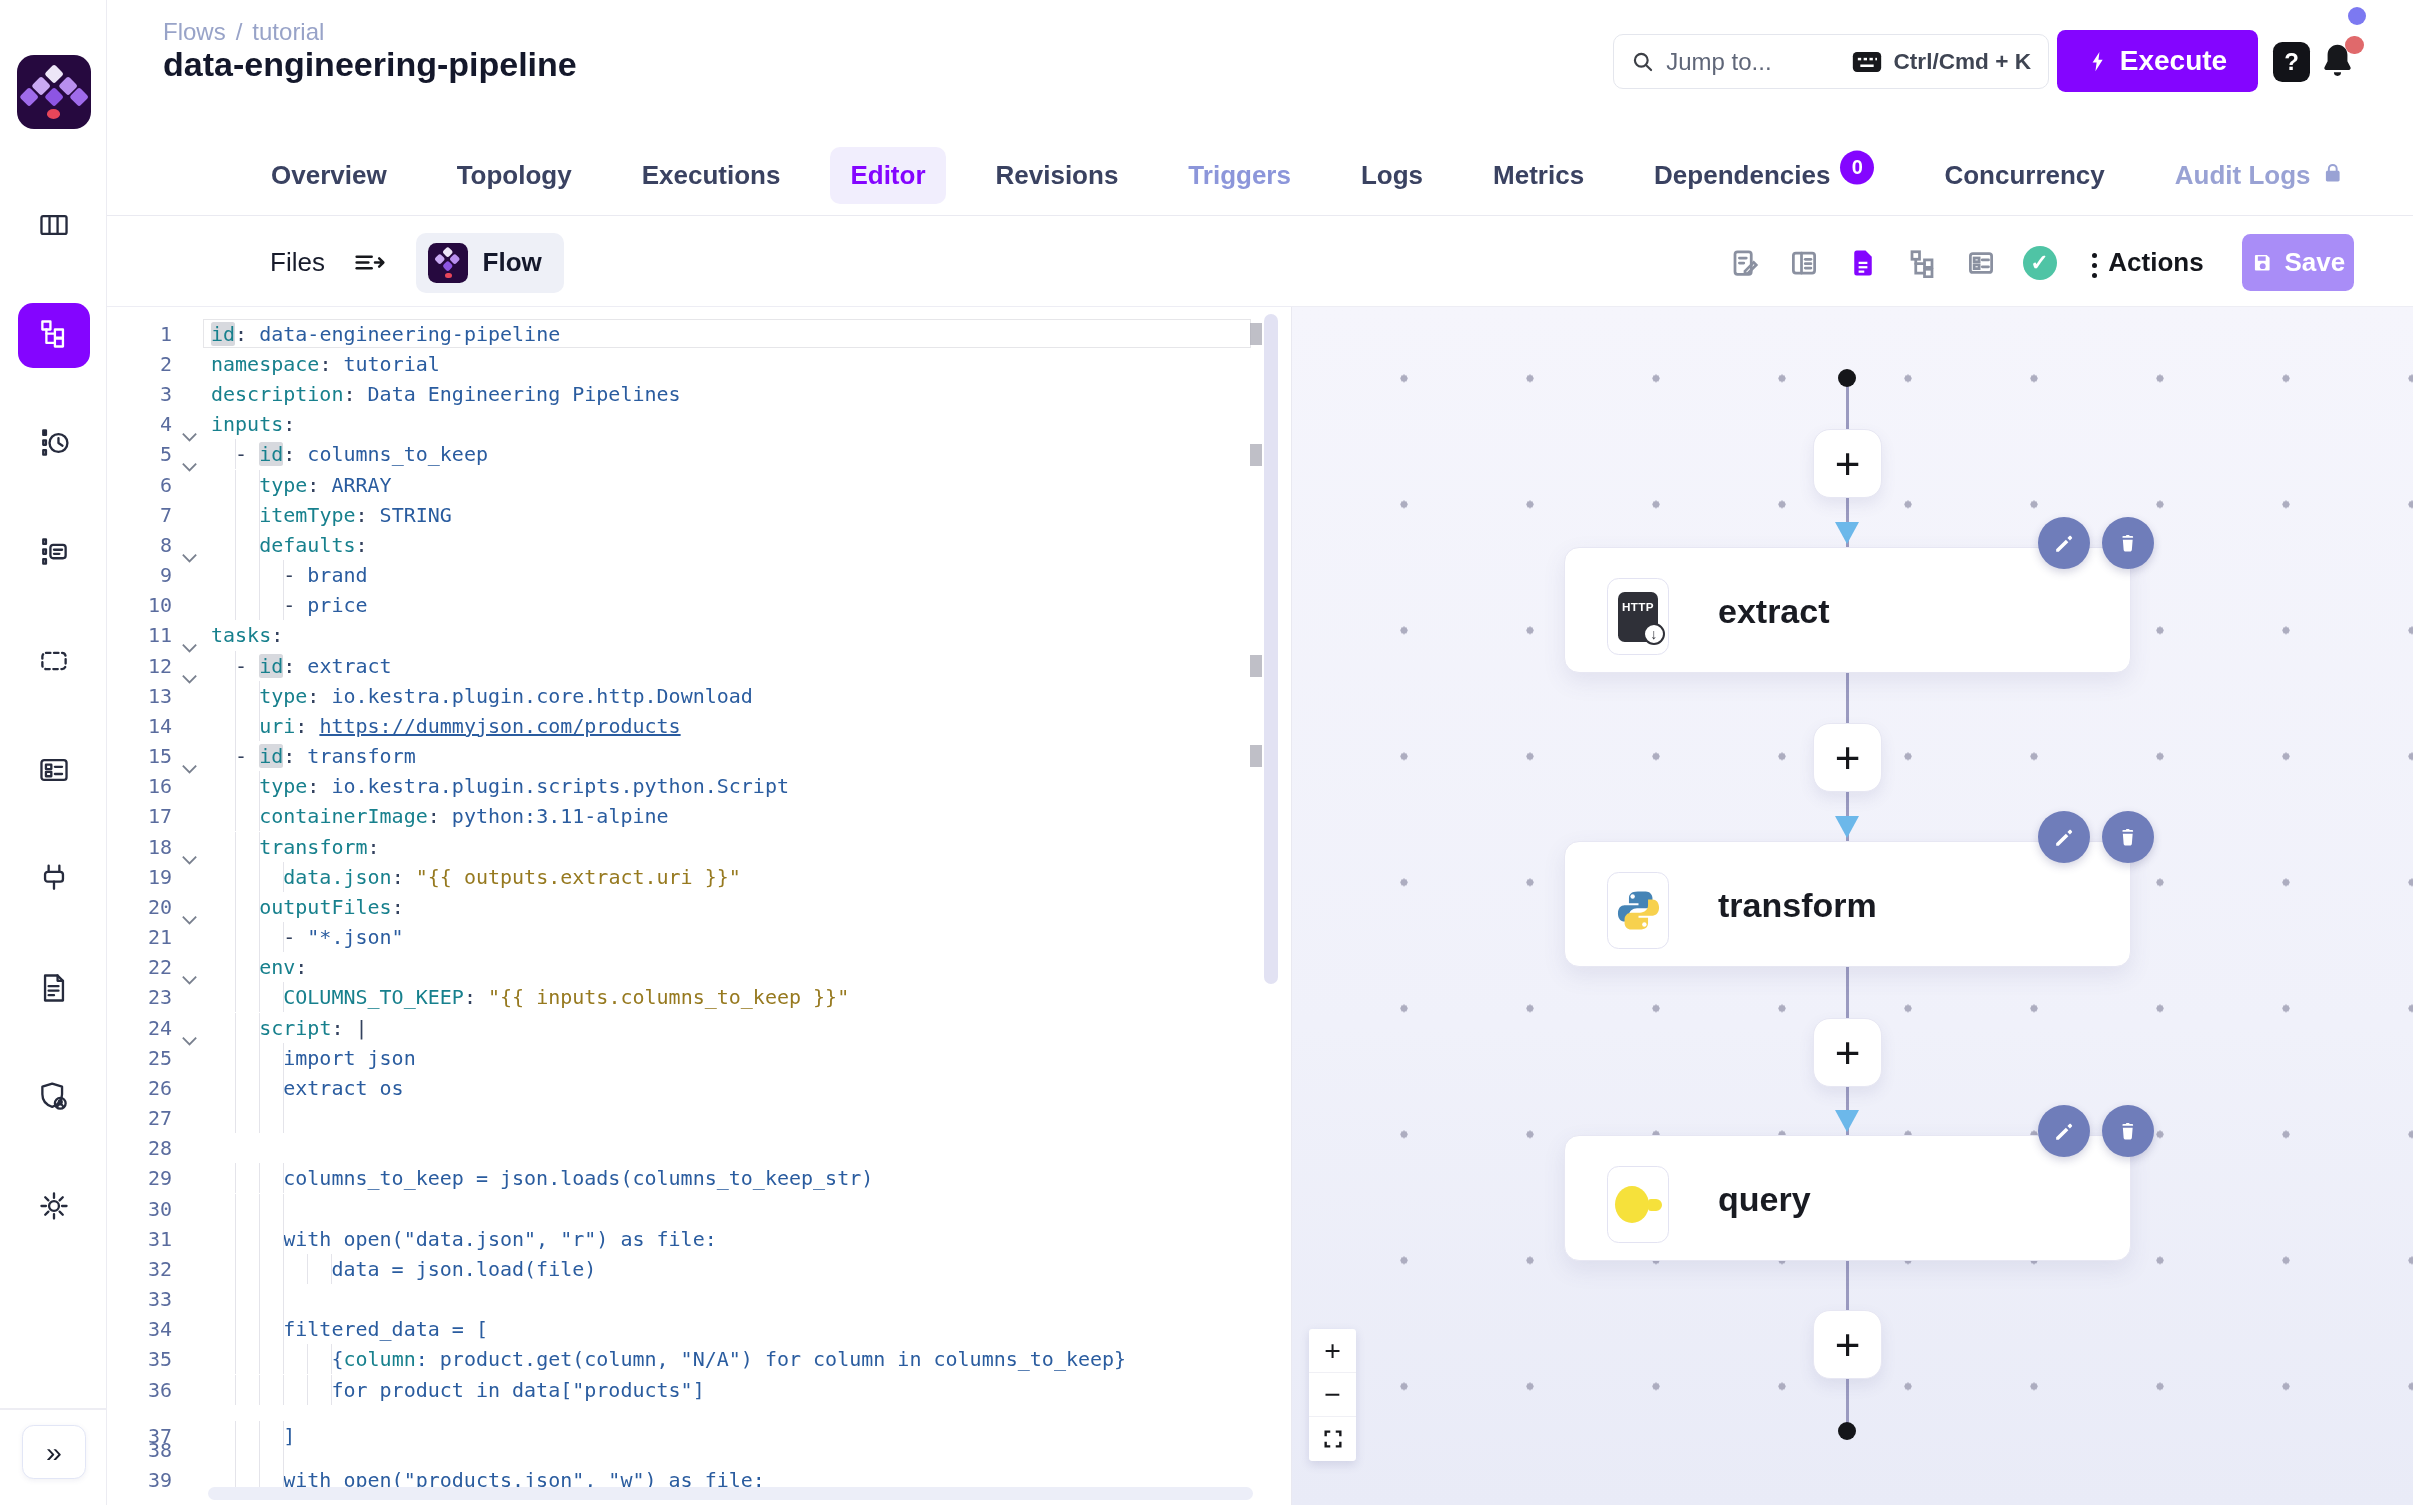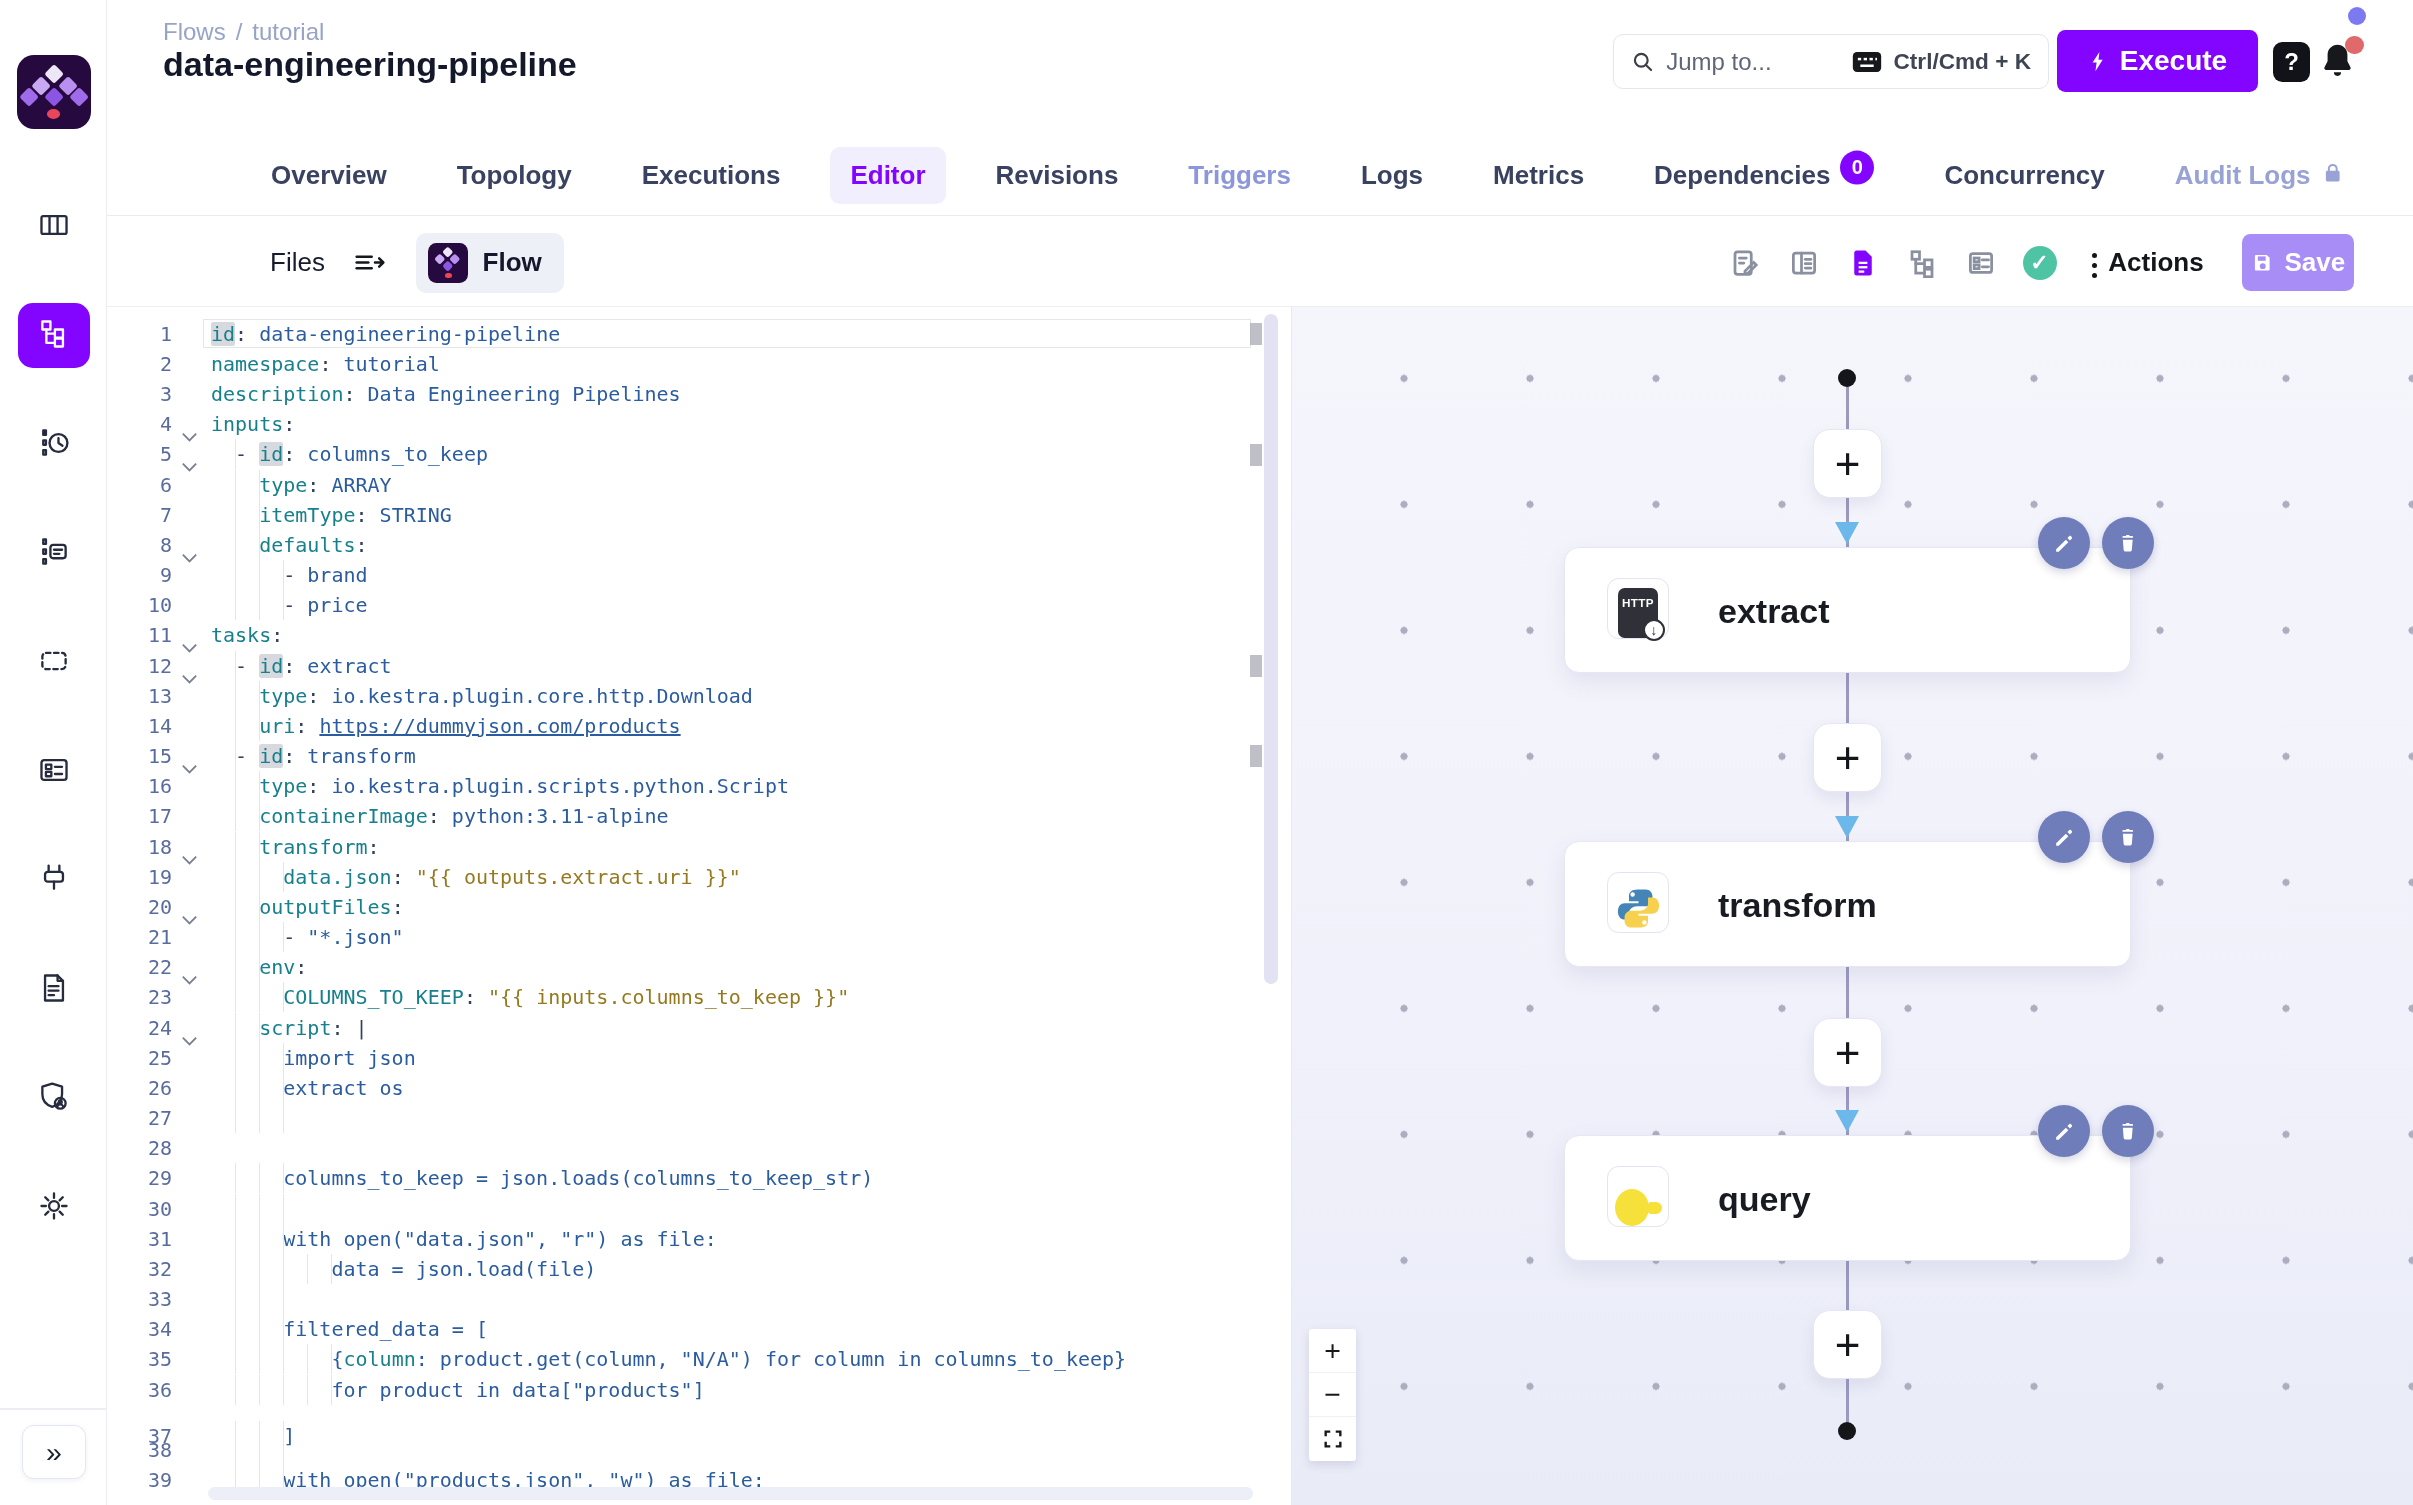--- a/index.html
+++ b/index.html
@@ -108,22 +108,22 @@
     border-left:1.7px solid #E9E9F1; overflow:hidden; }
   #edge-line { position:absolute; left:554px; width:3.4px; background:var(--edge); }
   .gdot { position:absolute; left:546px; width:18.4px; height:18.4px; border-radius:50%; background:#15161A; }
   .add-btn { position:absolute; left:521px; width:69px; height:69px; border-radius:17px; background:#fff;
     border:1.7px solid #E7E7F3; box-shadow:0 6.7px 15px rgba(80,80,140,.10); display:flex; align-items:center;
     justify-content:center; font-size:44px; font-weight:300; color:#15161A; cursor:pointer; }
   .arrow { position:absolute; left:543px; width:0; height:0; border-left:12.6px solid transparent;
     border-right:12.6px solid transparent; border-top:22px solid var(--arrow); }
   .tnode { position:absolute; left:272px; width:567px; height:126px; background:#fff; border-radius:15px;
     border:1.7px solid #E7E7F3; box-shadow:0 8.4px 22px rgba(80,80,140,.10); cursor:pointer; }
-  .tnode .chip { position:absolute; left:42px; top:30px; width:62px; height:61px; border:1.7px solid #E3E3F2;
-    border-radius:11.7px; background:#fff; display:flex; align-items:flex-end; justify-content:center; }
+  .tnode .chip { position:absolute; left:42px; top:30px; width:62px; height:77px; border:1.7px solid #E3E3F2;
+    border-radius:11.7px; background:#fff; display:flex; align-items:center; justify-content:center; }
   .tnode .nlabel { position:absolute; left:153px; top:0; height:126px; display:flex; align-items:center;
     font-size:34px; font-weight:bold; color:#191B22; font-family:"Liberation Sans", sans-serif; }
   .nbtn { position:absolute; width:52px; height:52px; border-radius:50%; background:var(--editbtn);
     display:flex; align-items:center; justify-content:center; cursor:pointer;
     box-shadow:0 3.4px 8.4px rgba(60,60,120,.22); }
   
   .http-file { position:relative; width:40px; height:50px; background:#2F3038; border-radius:6.7px; }
   .http-file .txt { position:absolute; left:0; right:0; top:8.4px; text-align:center; color:#fff;
     font-size:11.7px; font-weight:bold; letter-spacing:0.4px; }
   .http-file .circ { position:absolute; right:-6.7px; bottom:-3.4px; width:22px; height:22px; border-radius:50%;

